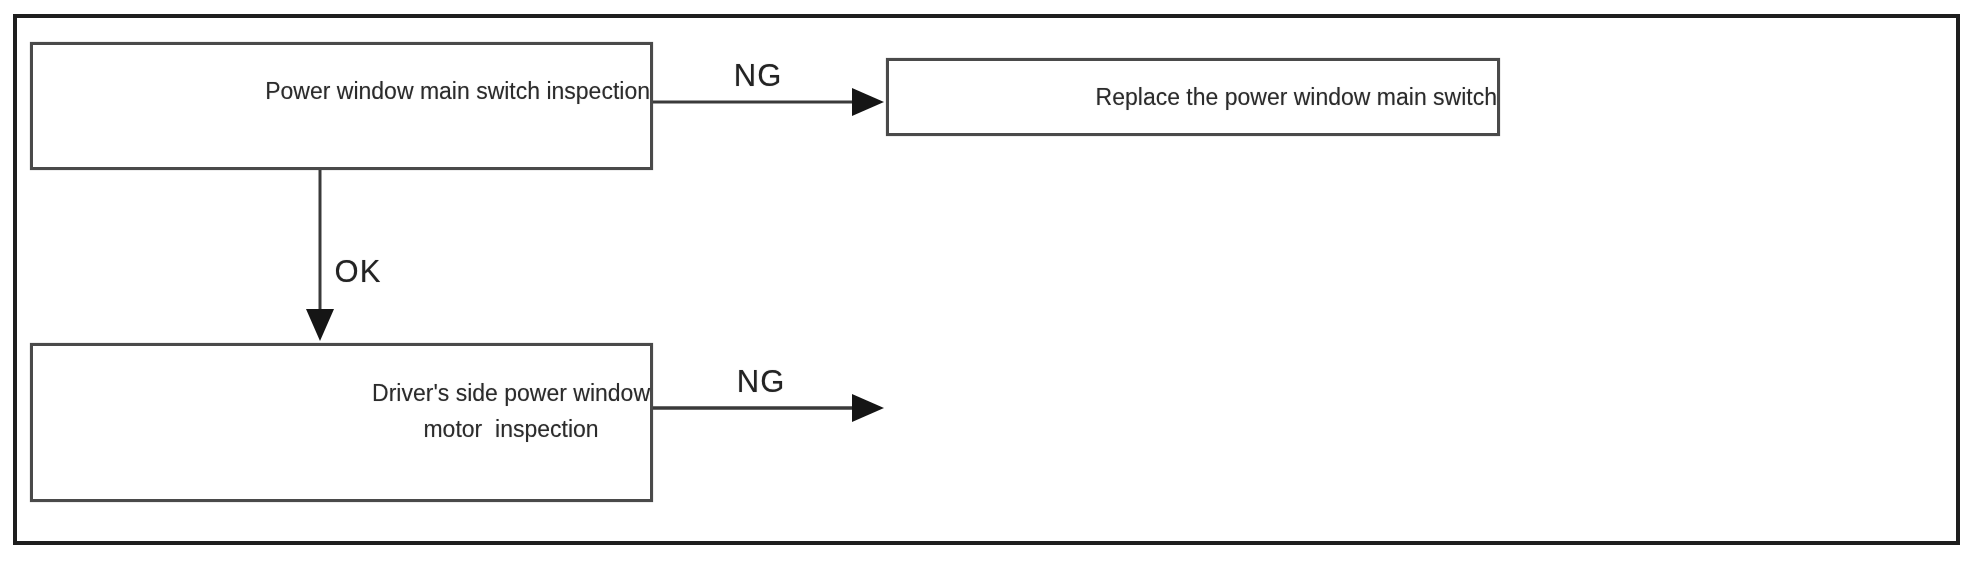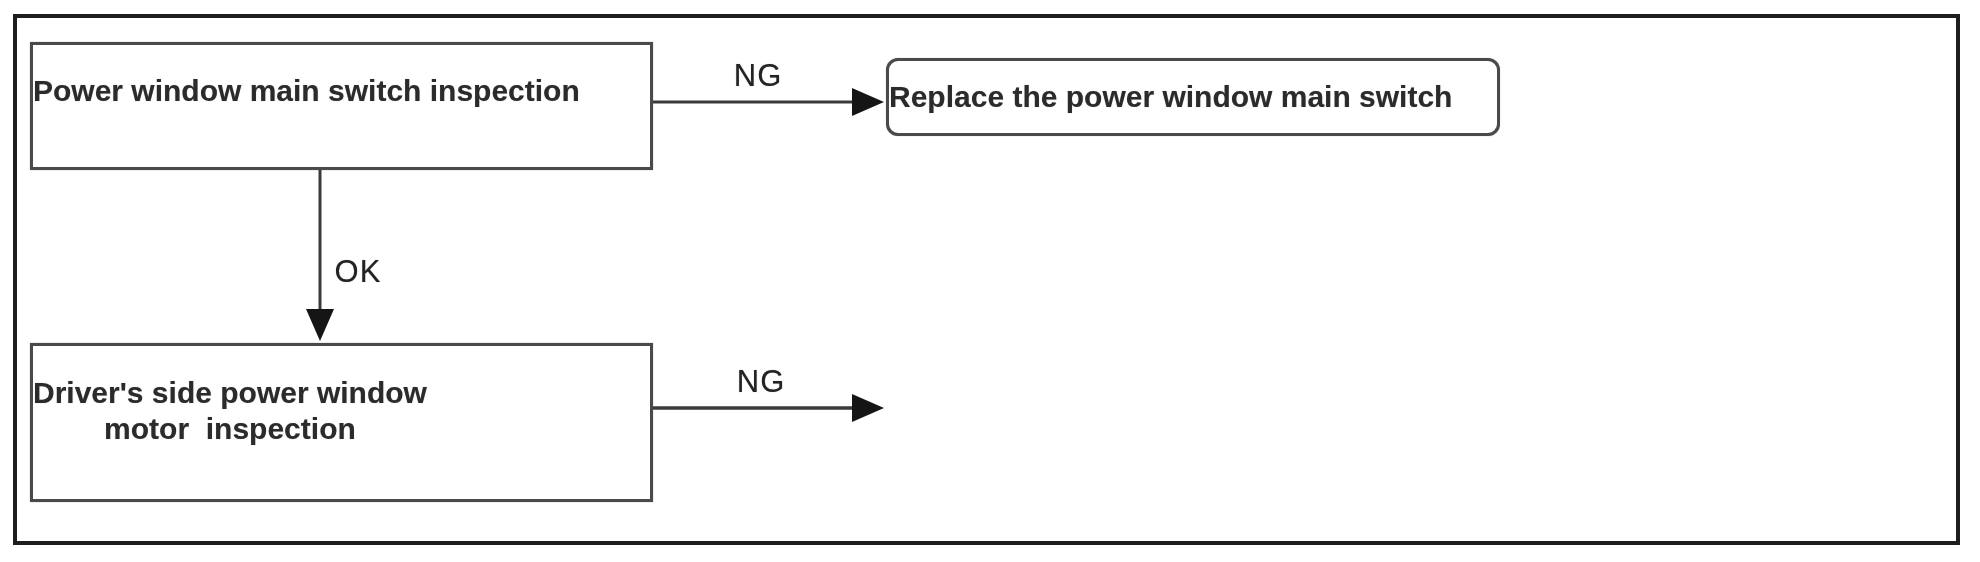--- a/index.html
+++ b/index.html
@@ -25,43 +25,41 @@
     box-sizing: border-box;
     background: #ffffff;
   }
   .node {
     position: absolute;
     box-sizing: border-box;
     border: 3px solid #4a4a4a;
     background: #ffffff;
     display: flex;
     align-items: center;
-    justify-content: flex-start;
+    justify-content: flex-end;
     text-align: center;
     color: #2b2b2b;
-    font-size: 30px;
+    font-size: 23px;
     line-height: 36px;
     white-space: pre-wrap;
     text-shadow: 0 0 1px rgba(40,40,40,0.35);
     box-shadow: 0 0 1px rgba(90,90,90,0.6);
-    font-weight: bold;
   }
   .node-main-switch {
     left: 30px;
     top: 42px;
     width: 623px;
     height: 128px;
     padding-bottom: 30px;
   }
   .node-replace-switch {
     left: 886px;
     top: 58px;
     width: 614px;
     height: 78px;
-    border-radius: 12px;
   }
   .node-motor-inspection {
     left: 30px;
     top: 343px;
     width: 623px;
     height: 159px;
     padding-bottom: 24px;
   }
   .node-replace-motor {
     left: 886px;

